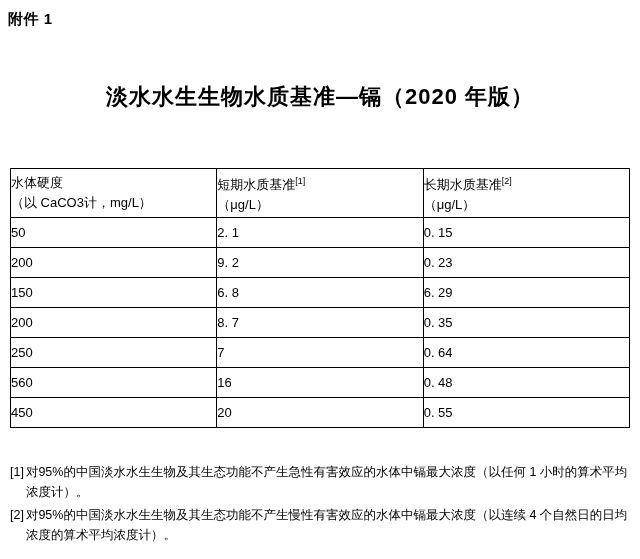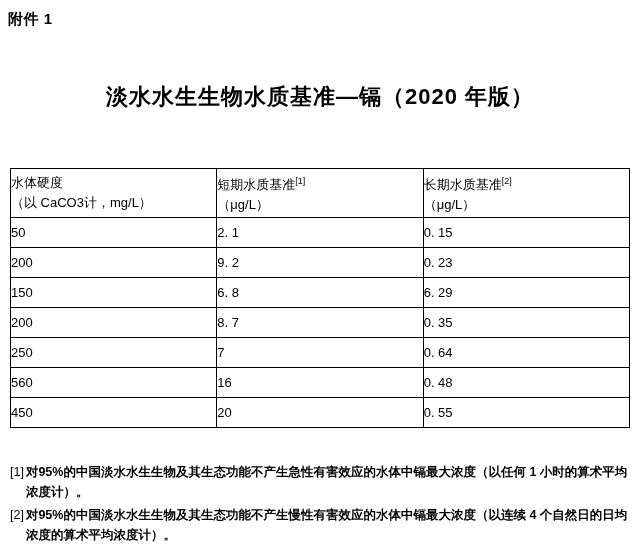--- a/index.html
+++ b/index.html
@@ -90,21 +90,20 @@
     display: flex;
     margin-bottom: 3px;
   }
   .footnote .marker {
     flex: 0 0 auto;
     margin-right: 2px;
     white-space: nowrap;
   }
   .footnote .fn-text {
     flex: 1 1 auto;
-    font-weight: bold;
   }
 </style>
 </head>
 <body>
 
 <div class="page">
 
   <div class="attachment-label">附件 1</div>
 
   <div class="doc-title">淡水水生生物水质基准—镉（2020 年版）</div>

